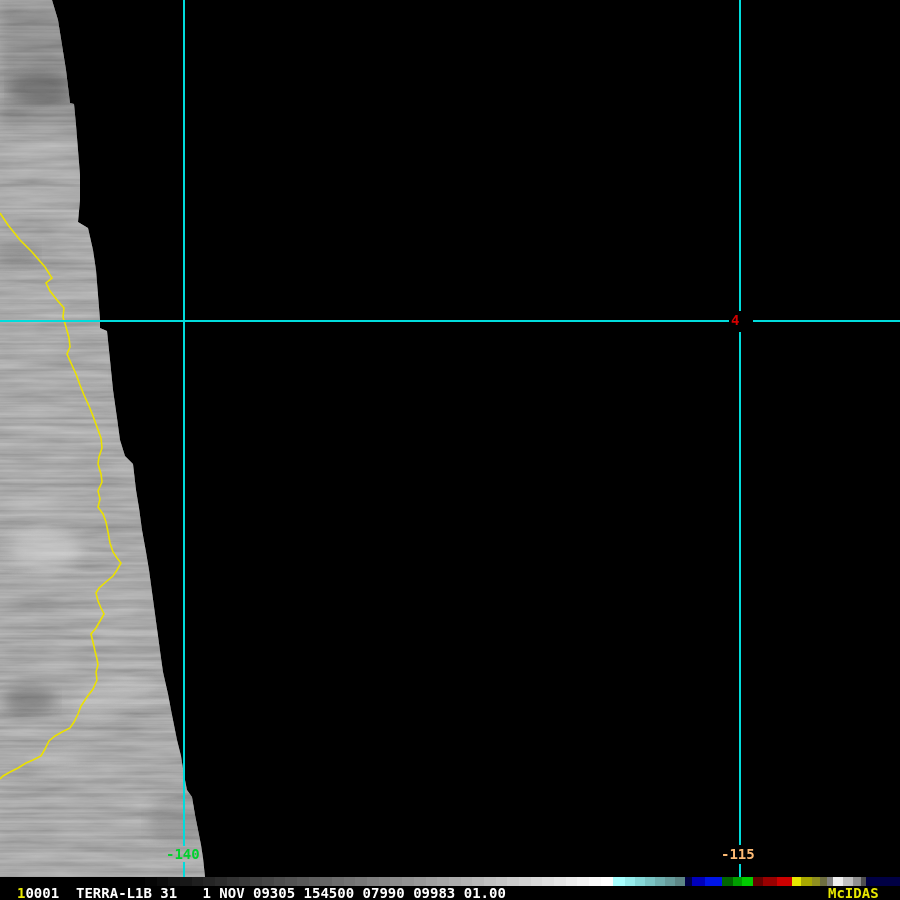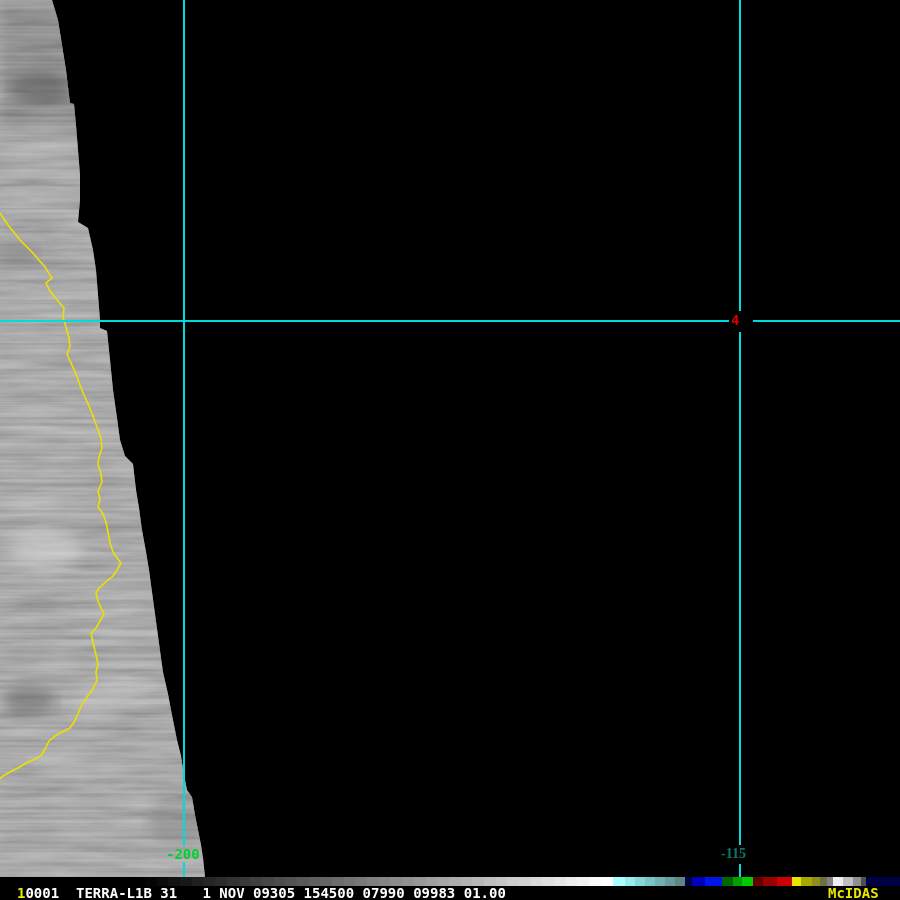--- a/index.html
+++ b/index.html
@@ -81,22 +81,22 @@
   <div class="hline" style="left: 753px; top: 320px; width: 147px; background: rgb(0, 220, 220);"></div>
 
   <div class="vline" style="left: 183px; top: 0px; height: 846px; background: rgb(0, 220, 220);"></div>
   <div class="vline" style="left: 183px; top: 862px; height: 24px; background: rgb(0, 220, 220);"></div>
 
   <div class="vline" style="left: 739px; top: 0px; height: 311px; background: rgb(0, 220, 220);"></div>
   <div class="vline" style="left: 739px; top: 332px; height: 513px; background: rgb(0, 220, 220);"></div>
   <div class="vline" style="left: 739px; top: 864px; height: 22px; background: rgb(0, 220, 220);"></div>
 
   <div class="geo-label" style="left: 731px; top: 313px; color: rgb(212, 0, 0);">4</div>
-  <div class="geo-label lon" style="left: 166px; top: 847px; color: rgb(0, 210, 45);">-200</div>
-  <div class="geo-label lon" style="left: 721px; top: 847px; color: #0f766e; font-family: Liberation Serif, serif;">-115</div>
+  <div class="geo-label lon" style="left: 166px; top: 847px; color: rgb(0, 210, 45);">-140</div>
+  <div class="geo-label lon" style="left: 721px; top: 847px; color: #fdba74;">-115</div>
 
   <div id="colorbar">
       <div class="seg" style="width: 11.7px; background: rgb(5, 5, 5);"></div>
       <div class="seg" style="width: 11.7px; background: rgb(11, 11, 11);"></div>
       <div class="seg" style="width: 11.7px; background: rgb(18, 18, 18);"></div>
       <div class="seg" style="width: 11.7px; background: rgb(24, 24, 24);"></div>
       <div class="seg" style="width: 11.7px; background: rgb(31, 31, 31);"></div>
       <div class="seg" style="width: 11.7px; background: rgb(37, 37, 37);"></div>
       <div class="seg" style="width: 11.7px; background: rgb(43, 43, 43);"></div>
       <div class="seg" style="width: 11.7px; background: rgb(50, 50, 50);"></div>

